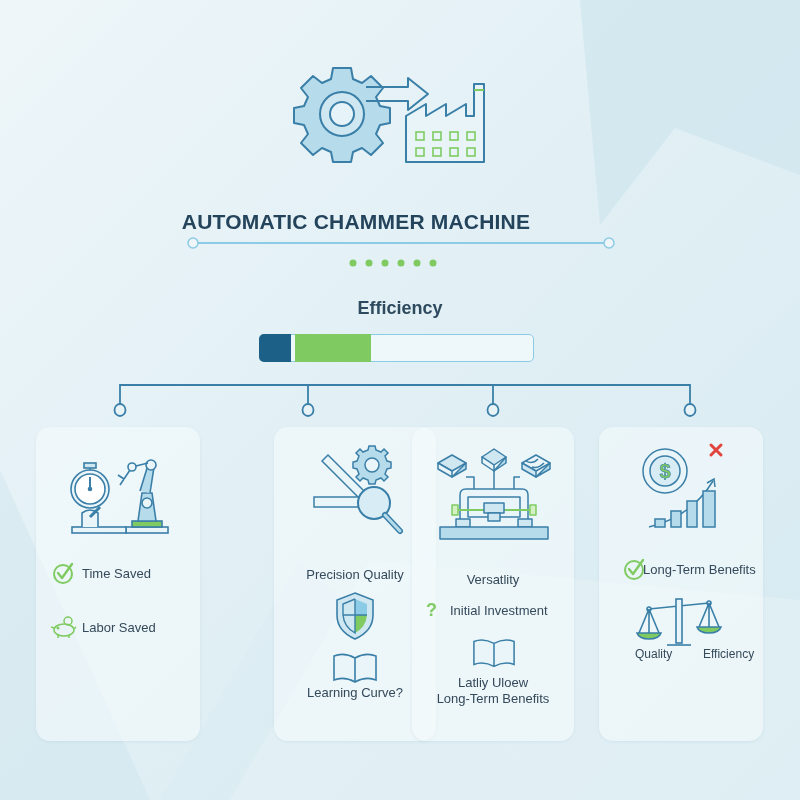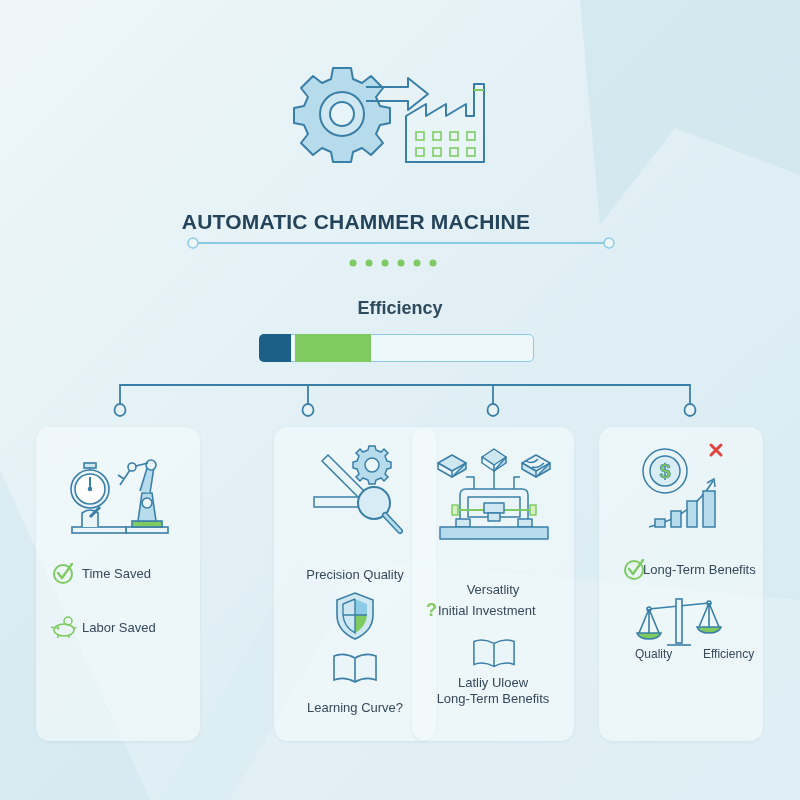--- a/index.html
+++ b/index.html
@@ -178,21 +178,21 @@
   <div class="lbl c" style="top:140px;">Precision Quality</div>
   <svg class="card-icon" style="left:60px;top:164px" width="42" height="50" viewBox="0 0 42 50">
     <path d="M21,2 L39,9 L39,24 Q39,40 21,48 Q3,40 3,24 L3,9 Z" fill="#cfe7f1" stroke="#3a7fa8" stroke-width="1.6"></path>
     <path d="M21,8 L33,13 L33,24 L21,24 Z" fill="#8ccbe6"></path>
     <path d="M21,24 L33,24 Q32,36 21,42 Z" fill="#7fcb62"></path>
     <path d="M21,8 L9,13 L9,24 Q10,36 21,42 L21,8 M9,24 L33,24" fill="none" stroke="#3a7fa8" stroke-width="1.4"></path>
   </svg>
   <svg class="card-icon" style="left:58px;top:225px" width="46" height="32" viewBox="0 0 46 32">
     <path d="M2,4 Q12,0 23,6 Q34,0 44,4 L44,28 Q34,24 23,30 Q12,24 2,28 Z M23,6 L23,30" fill="#eaf5f9" stroke="#3a7fa8" stroke-width="1.6"></path>
   </svg>
-  <div class="lbl c" style="top:273px;">Learning Curve?</div>
+  <div class="lbl c" style="top:258px;">Learning Curve?</div>
 </div>
 
 <div class="card" style="left:412px;width:162px;">
   <svg class="card-icon" style="left:24px;top:20px" width="116" height="100" viewBox="0 0 116 100">
     <g stroke="#3a7fa8" stroke-width="1.5" fill="#cfe7f1" stroke-linejoin="round">
       <path d="M2,16 L16,8 L30,16 L16,24 Z"></path>
         <path d="M2,16 L2,22 L16,30 L16,24 Z" fill="#eaf5f9"></path>
         <path d="M30,16 L30,22 L16,30 Z" fill="#b6dbeb"></path>
       <path d="M46,10 L58,2 L70,10 L58,18 Z"></path>
         <path d="M46,10 L46,16 L58,24 L58,18 Z" fill="#eaf5f9"></path>
@@ -207,24 +207,24 @@
       <rect x="16" y="58" width="6" height="10" fill="#d5f0c5" stroke="#7fcb62"></rect>
       <rect x="94" y="58" width="6" height="10" fill="#d5f0c5" stroke="#7fcb62"></rect>
       <line x1="22" y1="63" x2="94" y2="63" stroke="#7fcb62" stroke-width="2"></line>
       <rect x="48" y="56" width="20" height="10" fill="#cfe7f1"></rect>
       <rect x="52" y="66" width="12" height="8"></rect>
       <rect x="20" y="72" width="14" height="8"></rect>
         <rect x="82" y="72" width="14" height="8"></rect>
       <rect x="4" y="80" width="108" height="12" fill="#b6dbeb"></rect>
     </g>
   </svg>
-  <div class="lbl c" style="top:155px;text-align:center;">Versatlity</div>
+  <div class="lbl c" style="top:145px;text-align:center;">Versatlity</div>
   <div style="position:absolute;left:14px;top:174px;display:flex;align-items:center;">
     <span style="color:#7fcb62;font-size:18px;font-weight:bold;line-height:18px;">?</span>
-    <span class="lbl" style="position:static;margin-left:1px;">Initial Investment</span>
+    <span class="lbl" style="position:static;margin-left:13px;">Initial Investment</span>
   </div>
   <svg class="card-icon" style="left:60px;top:210px" width="44" height="32" viewBox="0 0 46 32">
     <path d="M2,4 Q12,0 23,6 Q34,0 44,4 L44,28 Q34,24 23,30 Q12,24 2,28 Z M23,6 L23,30" fill="#eaf5f9" stroke="#3a7fa8" stroke-width="1.6"></path>
   </svg>
   <div class="lbl c" style="top:248px;">Latliy Uloew</div>
   <div class="lbl c" style="top:264px;">Long-Term Benefits</div>
 </div>
 
 <div class="card" style="left:599px;width:164px;">
   <svg class="card-icon" style="left:42px;top:14px" width="90" height="92" viewBox="0 0 90 92">

